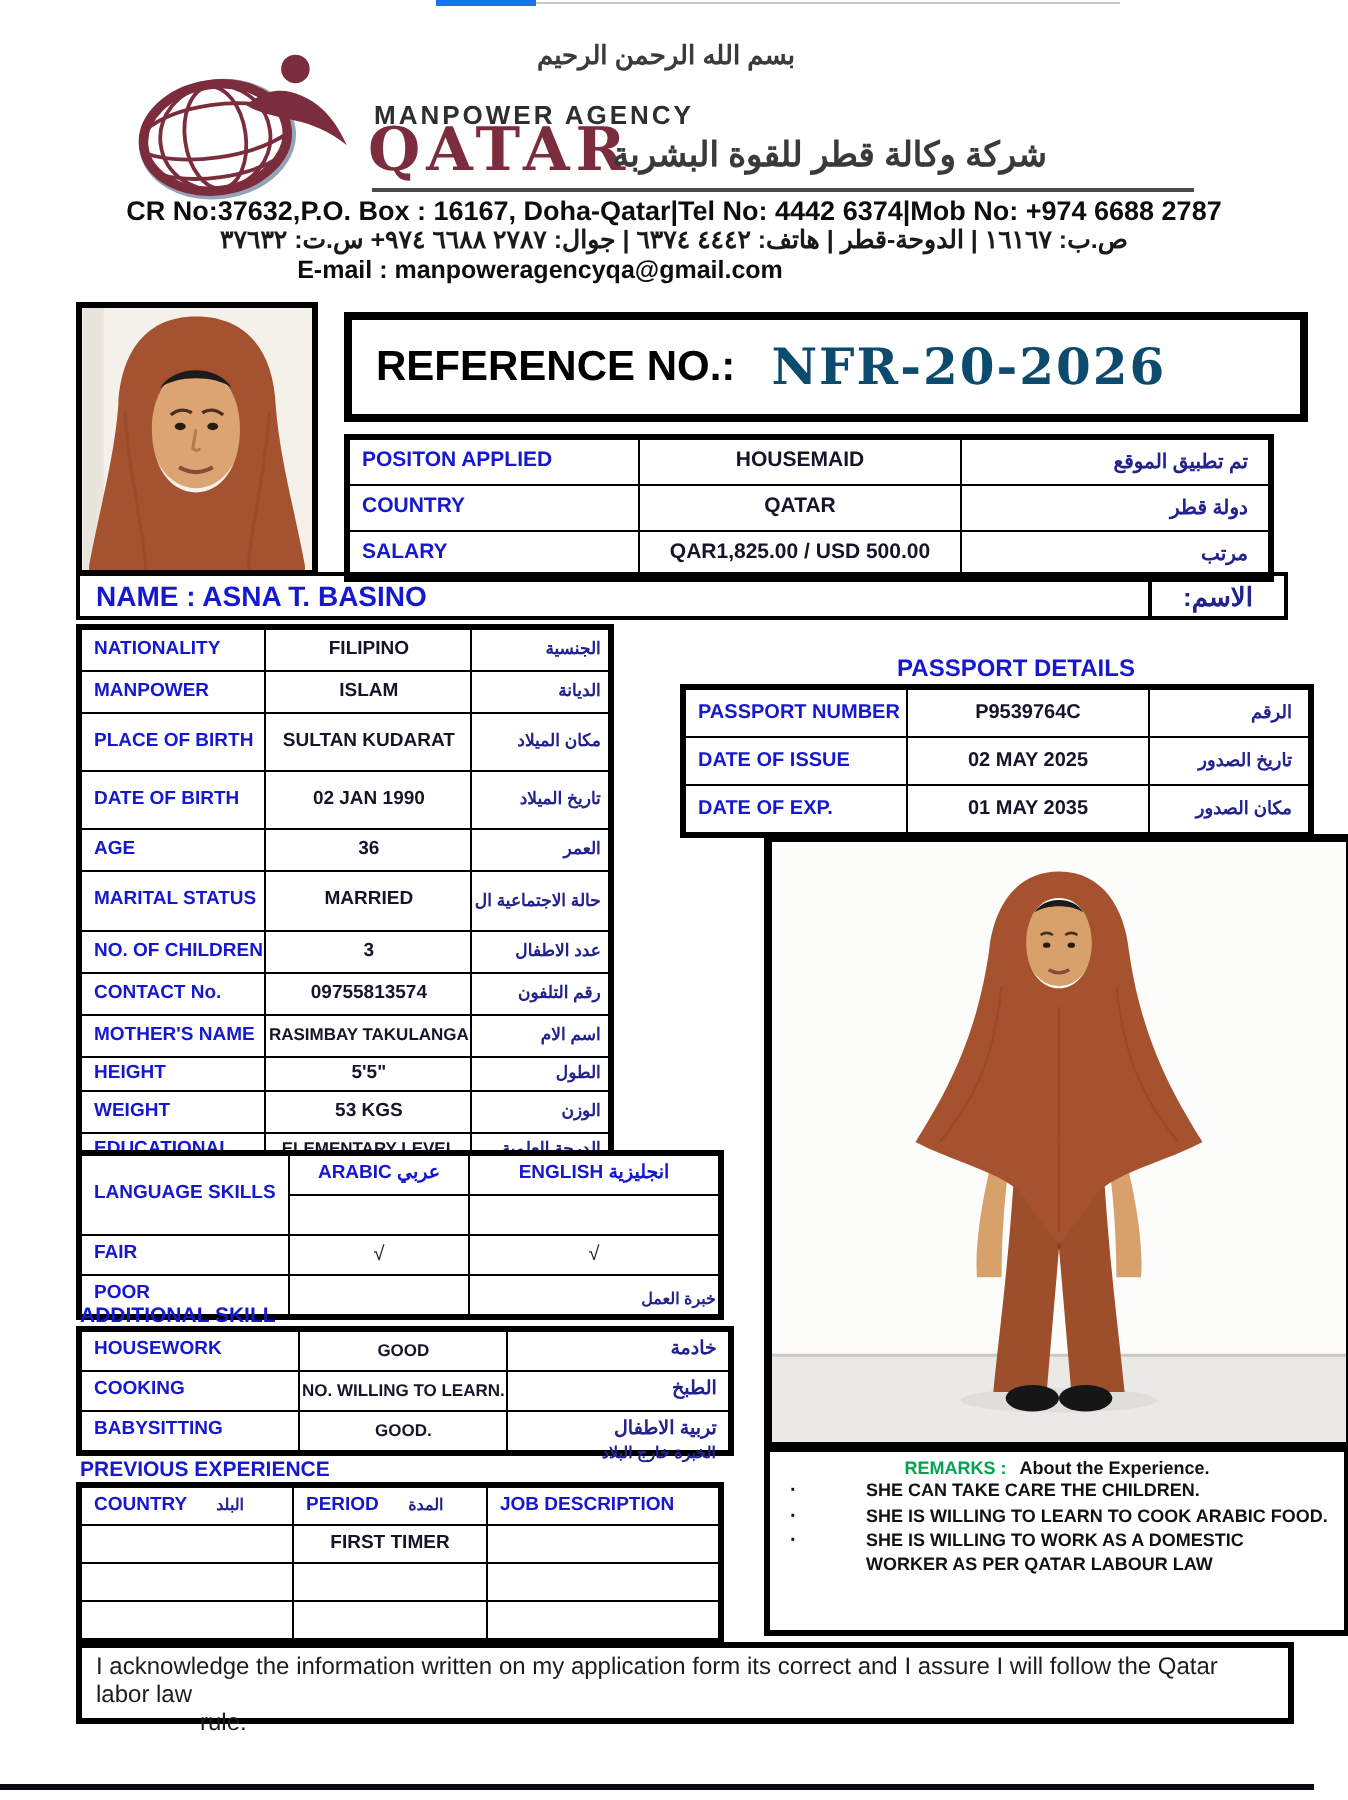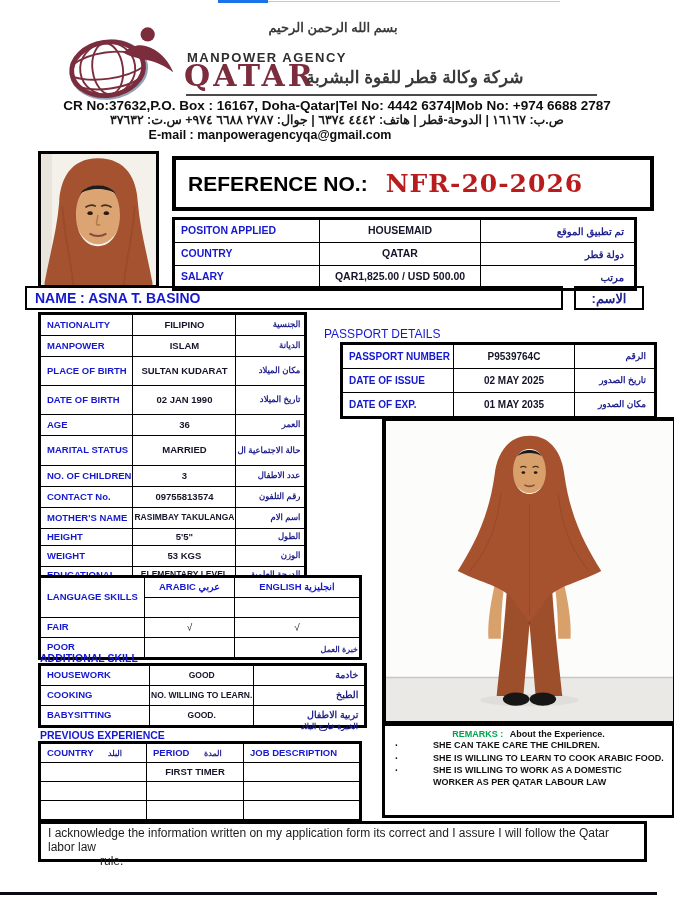--- a/index.html
+++ b/index.html
@@ -22,36 +22,36 @@
   .contact-email{left:0;top:128px;width:540px;text-align:center;font-size:12.5px;font-weight:bold;color:#0d0d0d;}
 
   
   .photo1{left:38px;top:151px;width:115px;height:131px;border:3px solid #000;background:#f4f1ea;}
   .photo2{left:382px;top:417px;width:287px;height:301px;border:4px solid #000;background:#fdfdfc;}
   .photo1 svg,.photo2 svg{display:block;width:100%;height:100%;}
 
   
   .refbox{left:172px;top:156px;width:462px;height:47px;border:4px solid #000;display:flex;align-items:center;padding-left:12px;}
   .ref-label{font-size:21px;font-weight:bold;color:#000;}
-  .ref-value{font-family:"DejaVu Serif",serif;font-size:25px;font-weight:bold;letter-spacing:1px;color:#b91c1c;margin-left:18px;}
+  .ref-value{font-family:"DejaVu Serif",serif;font-size:25px;font-weight:bold;letter-spacing:1px;color:#0c4a6e;margin-left:18px;}
 
   
   table.doc{border-collapse:collapse;table-layout:fixed;border:3px solid #000;background:#fff;}
   table.doc td{border:1px solid #000;overflow:hidden;white-space:nowrap;line-height:1.1;vertical-align:middle;}
   td.lbl{color:#1518cf;font-weight:bold;padding-left:6px;}
   td.val{color:#15152a;font-weight:bold;text-align:center;}
   td.ar{color:#23238e;font-weight:bold;text-align:right;padding-right:6px;direction:rtl;}
   td.wrap{white-space:normal;}
 
   .postable{left:172px;top:217px;}
   .postable td{height:20px;font-size:10.5px;}
   .postable td.ar{font-size:10px;padding-right:10px;}
 
   
-  .namebar1{left:25px;top:286px;width:526px;height:20px;border:2px solid #000;display:flex;align-items:center;
+  .namebar1{left:38px;top:286px;width:526px;height:20px;border:2px solid #000;display:flex;align-items:center;
             padding-left:8px;font-size:14px;font-weight:bold;color:#1518cf;}
   .namebar2{left:574px;top:286px;width:66px;height:20px;border:2px solid #000;display:flex;align-items:center;justify-content:center;
             font-size:13px;font-weight:bold;color:#23238e;direction:rtl;}
 
   .perstable{left:38px;top:312px;}
   .perstable td{height:18px;font-size:9.5px;}
   .perstable td.ar{font-size:8.5px;padding-right:4px;}
   .perstable tr.tall td{height:26px;}
   .perstable tr.taller td{height:27px;}
   .perstable tr.short td{height:14px;}
@@ -70,21 +70,21 @@
 
   .addtable{left:38px;top:663px;}
   .addtable td{height:17px;font-size:9.5px;}
   .addtable td.val{font-size:8.5px;}
 
   .prevtable{left:38px;top:741px;}
   .prevtable td{height:16px;font-size:9.5px;}
   .prevtable td.hcell{color:#1518cf;font-weight:bold;padding-left:6px;}
   .prevtable .har{font-size:8px;color:#23238e;font-weight:bold;margin-left:12px;direction:rtl;}
 
-  .passport-title{left:324px;top:327px;width:320px;font-size:12px;font-weight:normal;color:#1518cf;}
+  .passport-title{left:348px;top:327px;width:320px;text-align:center;font-size:12px;font-weight:bold;color:#1518cf;}
   .passtable{left:340px;top:342px;}
   .passtable td{height:21px;font-size:10px;}
   .passtable td.ar{font-size:9px;padding-right:8px;}
 
   
   .remarksbox{left:382px;top:721px;width:287px;height:91px;border:3px solid #000;font-size:9px;font-weight:bold;}
   .rem-line1{text-align:center;margin-top:5px;}
   .rem-label{color:#00a44f;}
   .rem-head{color:#111;margin-left:4px;}
   .rem-row{position:relative;padding:1px 8px 0 48px;color:#111;line-height:1.3;}

